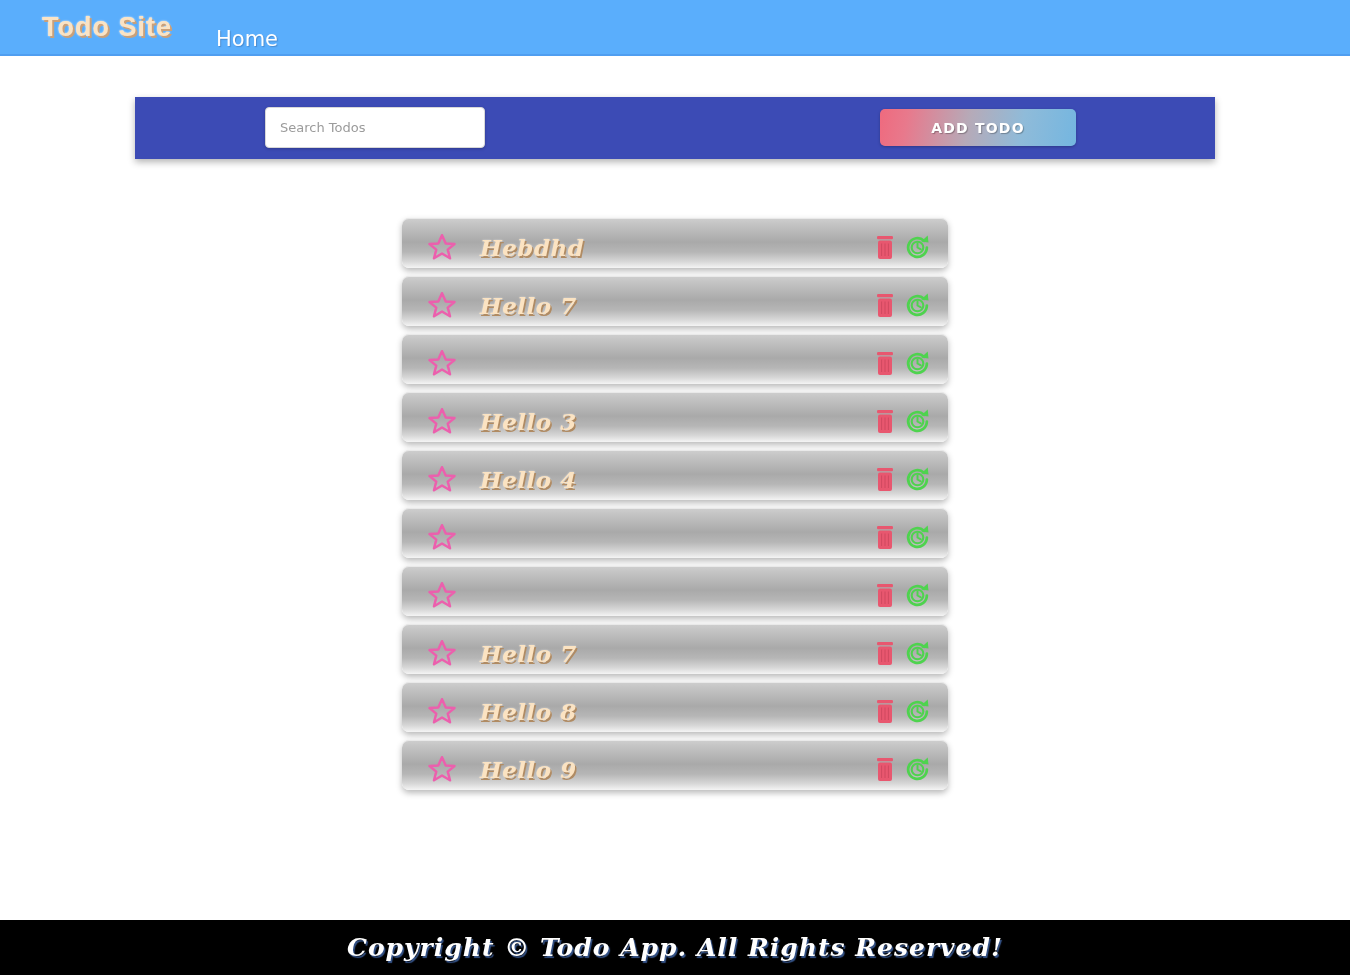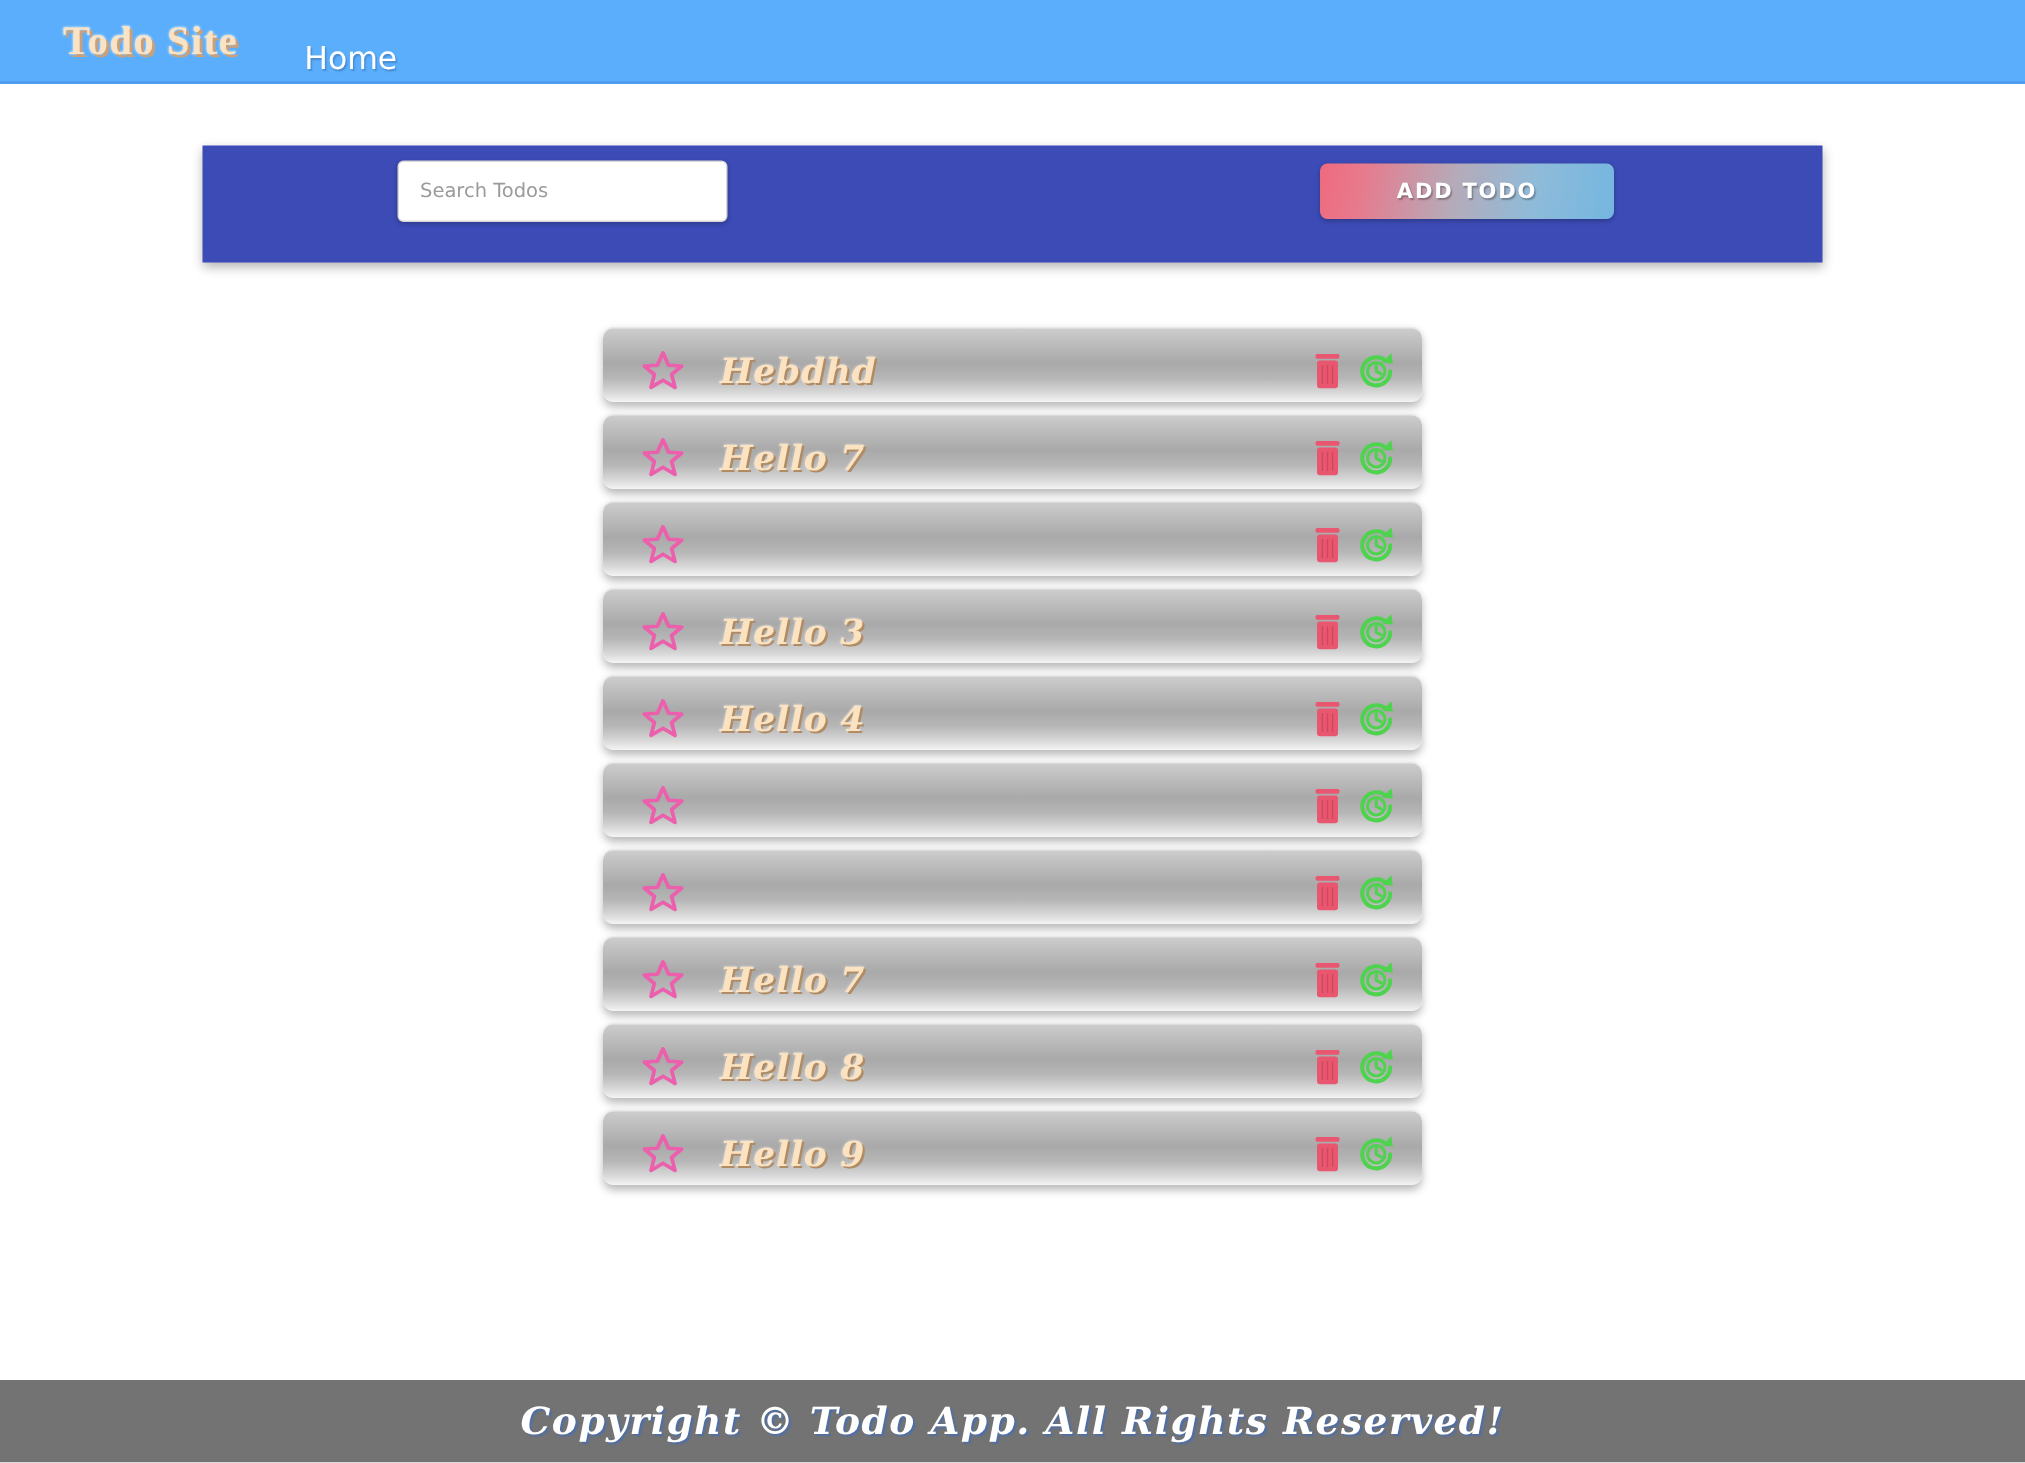--- a/index.html
+++ b/index.html
@@ -13,21 +13,21 @@
 
   
   #header {
     position:absolute; left:0; top:0; width:1350px; height:56px;
     background:#5aaefc;
     border-bottom:2px solid #4f9ef0;
     display:flex; align-items:center;
   }
   #brand {
     margin-left:42px;
-    font-family:Liberation Serif, serif;
+    font-family:Liberation Sans, sans-serif;
     font-size:27px; font-weight:bold;
     color:#fae3c4;
     letter-spacing:1px;
     text-shadow: 2px 2px 0 #c9a07a, 0 0 2px #fff;
   }
   #nav {
     margin-left:38px;
     display:flex; align-items:center;margin-top:24px;
   }
   .nav-link {
@@ -35,21 +35,21 @@
     font-size:21px; color:#ffffff;
     text-decoration:none;
     text-shadow: 1px 1px 1px rgba(60,110,170,0.55);
     padding:4px 6px;
     cursor:pointer;
   }
 
   
   #toolbar {
     position:absolute; left:135px; top:97px;
-    width:1080px; height:78px;
+    width:1080px; height:62px;
     background:#3c4bb5;
     box-shadow: 0 3px 7px rgba(0,0,0,0.30);
     display:flex; align-items:center;
   }
   #search-input {
     position:absolute; left:130px; top:10px;
     width:220px; height:41px;
     background:#ffffff;
     border:1px solid #d8d8d8;
     border-radius:4px;
@@ -110,21 +110,21 @@
   }
   .todo-actions {
     position:absolute; right:17px; top:0; height:58px;
     display:flex; align-items:center; gap:7px;
   }
   .delete-icon, .restore-icon { cursor:pointer; display:block; }
 
   
   #footer {
     position:absolute; left:0; top:920px; width:1350px; height:55px;
-    background:#737373;
+    background:#000000;
     display:flex; align-items:center; justify-content:center;
   }
   #footer-text {
     font-family:"DejaVu Serif", serif;
     font-style:italic; font-weight:bold;
     font-size:25px;
     color:#ffffff;
     letter-spacing:1px;
     text-shadow: 1.5px 1.5px 1px rgba(70,110,180,0.75);
   }

